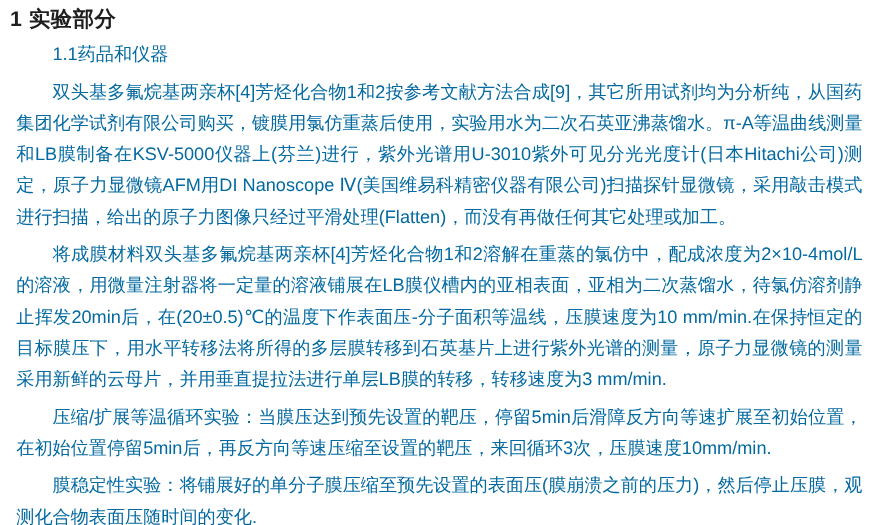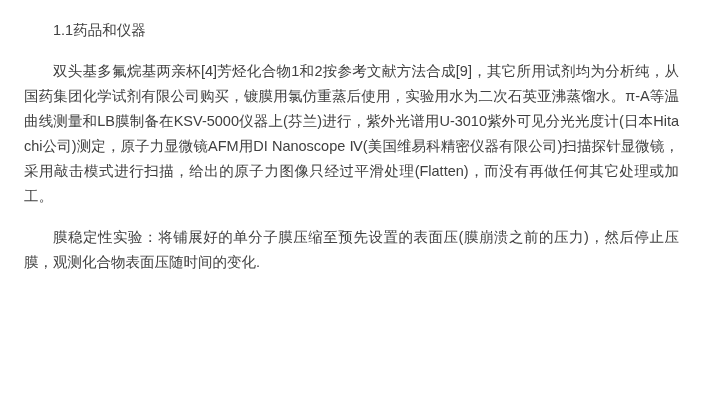--- a/index.html
+++ b/index.html
@@ -21,33 +21,36 @@
     font-size: 17px;
     font-weight: bold;
     color: #1f1f1f;
     margin: 3px 0 5px 0;
     line-height: 22px;
     letter-spacing: 0.5px;
   }
   .para {
     font-size: 14.5px;
     line-height: 25px;
-    margin: 16px;
+    margin: 5px;
     text-indent: 2em;
     text-align: justify;
-    color: #404040;
+    color: #0369a1;
     word-break: break-all;
   }
 </style>
 </head>
 <body>
 
 <div class="page">
+  <h1 class="doc-title">1 实验部分</h1>
 
   <p class="para">1.1药品和仪器</p>
 
   <p class="para">双头基多氟烷基两亲杯[4]芳烃化合物1和2按参考文献方法合成[9]，其它所用试剂均为分析纯，从国药集团化学试剂有限公司购买，镀膜用氯仿重蒸后使用，实验用水为二次石英亚沸蒸馏水。π-A等温曲线测量和LB膜制备在KSV-5000仪器上(芬兰)进行，紫外光谱用U-3010紫外可见分光光度计(日本Hitachi公司)测定，原子力显微镜AFM用DI Nanoscope Ⅳ(美国维易科精密仪器有限公司)扫描探针显微镜，采用敲击模式进行扫描，给出的原子力图像只经过平滑处理(Flatten)，而没有再做任何其它处理或加工。</p>
 
 
+  <p class="para">将成膜材料双头基多氟烷基两亲杯[4]芳烃化合物1和2溶解在重蒸的氯仿中，配成浓度为2×10-4mol/L的溶液，用微量注射器将一定量的溶液铺展在LB膜仪槽内的亚相表面，亚相为二次蒸馏水，待氯仿溶剂静止挥发20min后，在(20±0.5)℃的温度下作表面压-分子面积等温线，压膜速度为10 mm/min.在保持恒定的目标膜压下，用水平转移法将所得的多层膜转移到石英基片上进行紫外光谱的测量，原子力显微镜的测量采用新鲜的云母片，并用垂直提拉法进行单层LB膜的转移，转移速度为3 mm/min.</p>
 
+  <p class="para">压缩/扩展等温循环实验：当膜压达到预先设置的靶压，停留5min后滑障反方向等速扩展至初始位置，在初始位置停留5min后，再反方向等速压缩至设置的靶压，来回循环3次，压膜速度10mm/min.</p>
 
   <p class="para">膜稳定性实验：将铺展好的单分子膜压缩至预先设置的表面压(膜崩溃之前的压力)，然后停止压膜，观测化合物表面压随时间的变化.</p>
 </div>
 
 </body></html>

